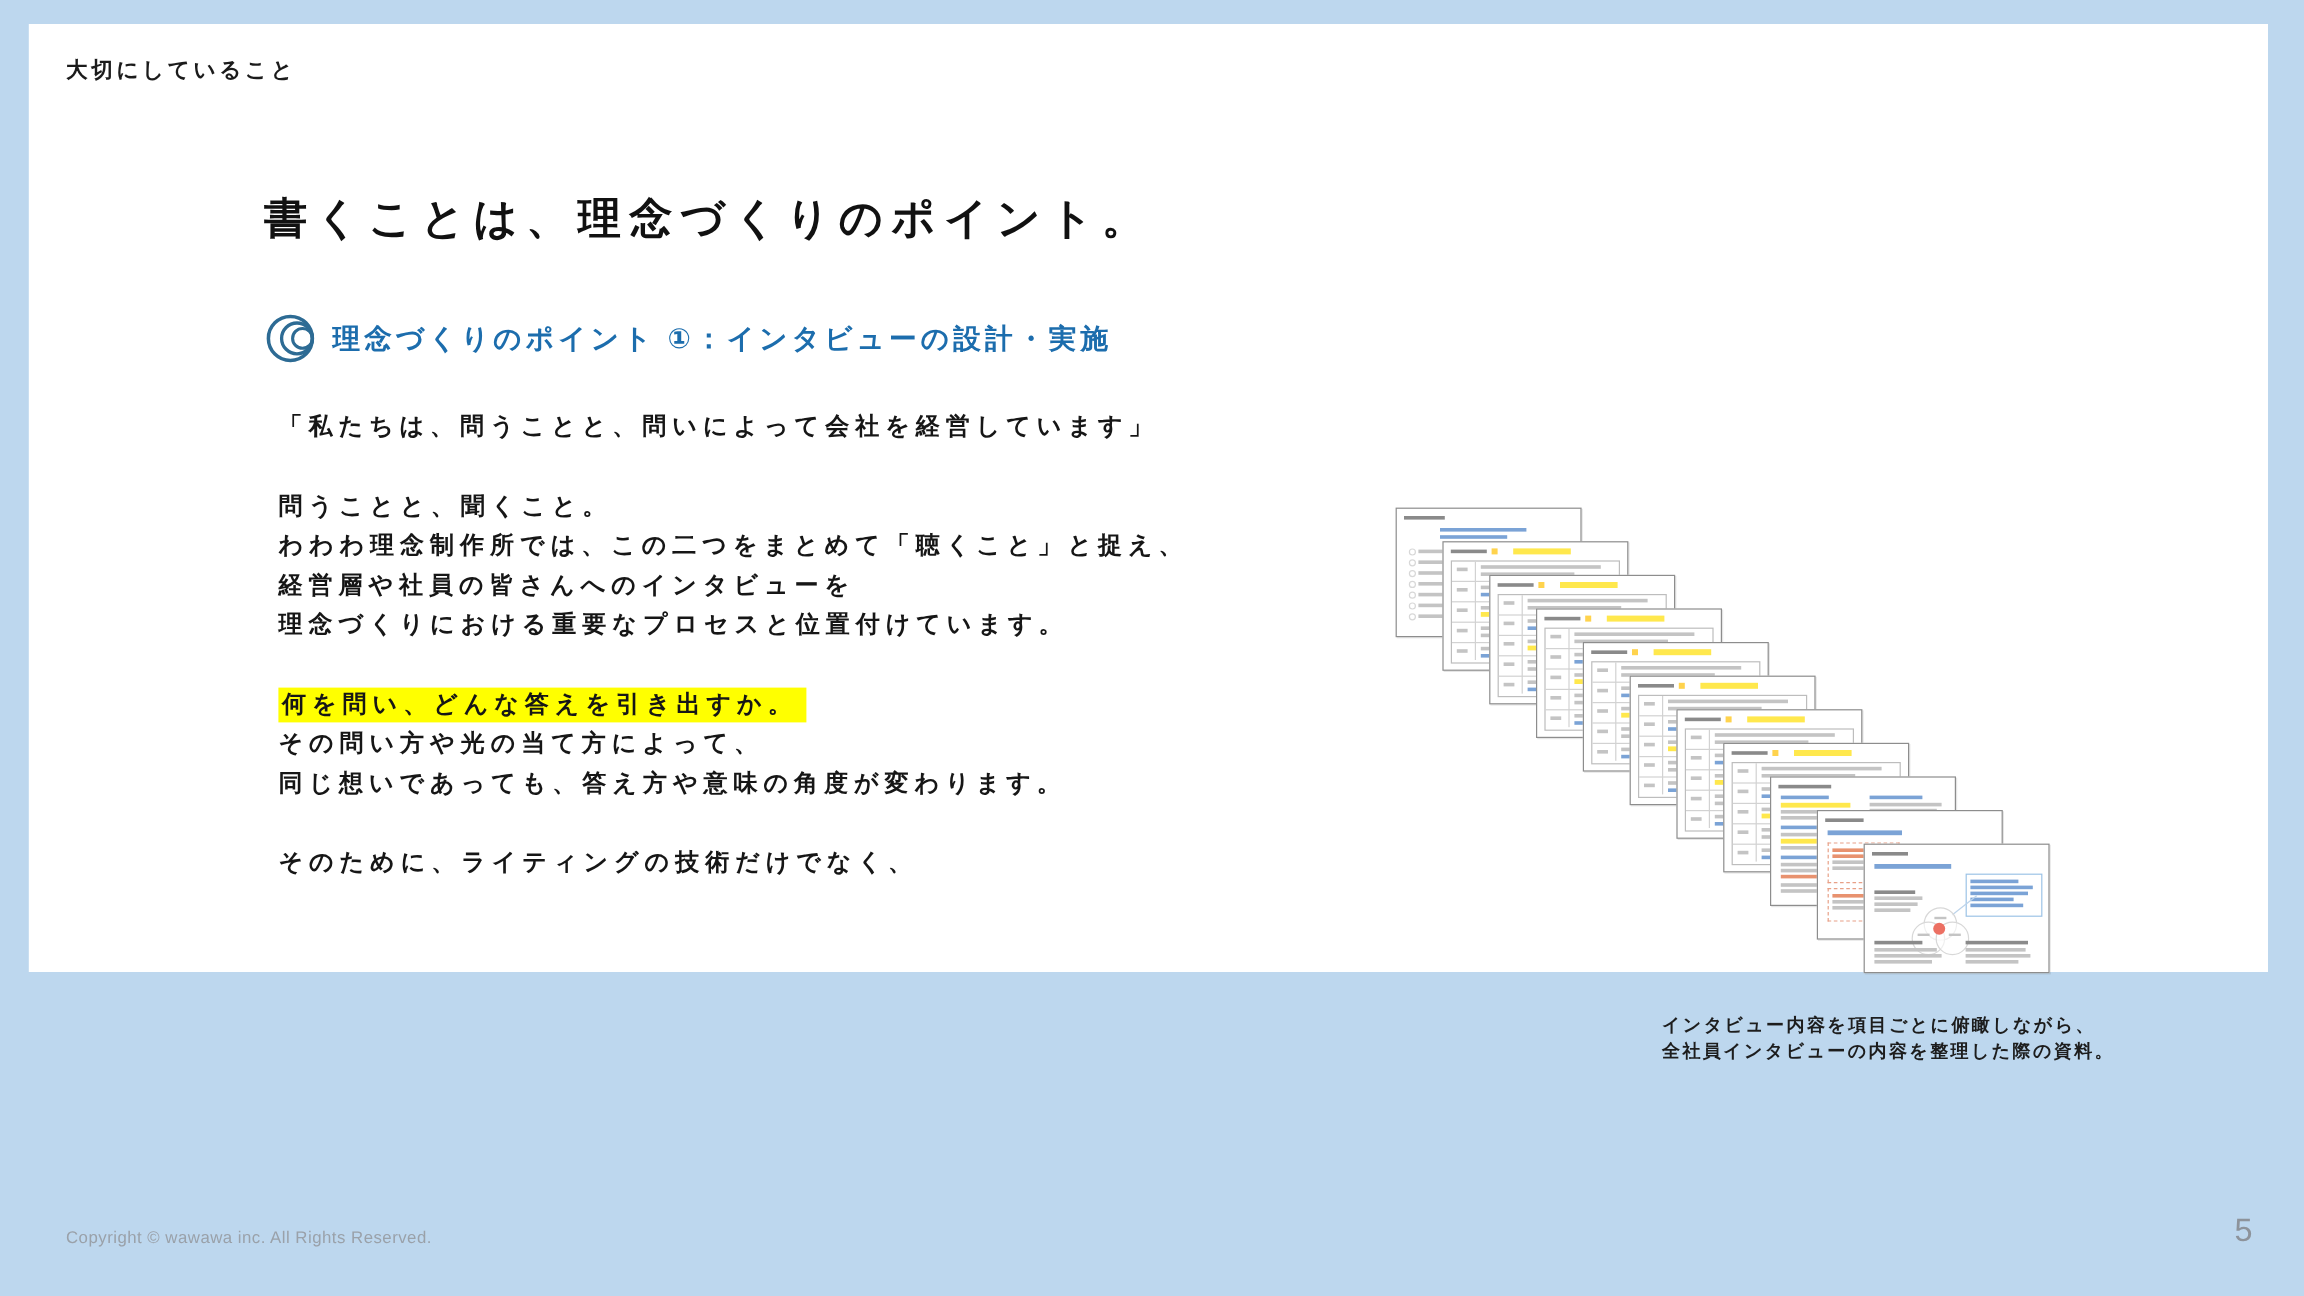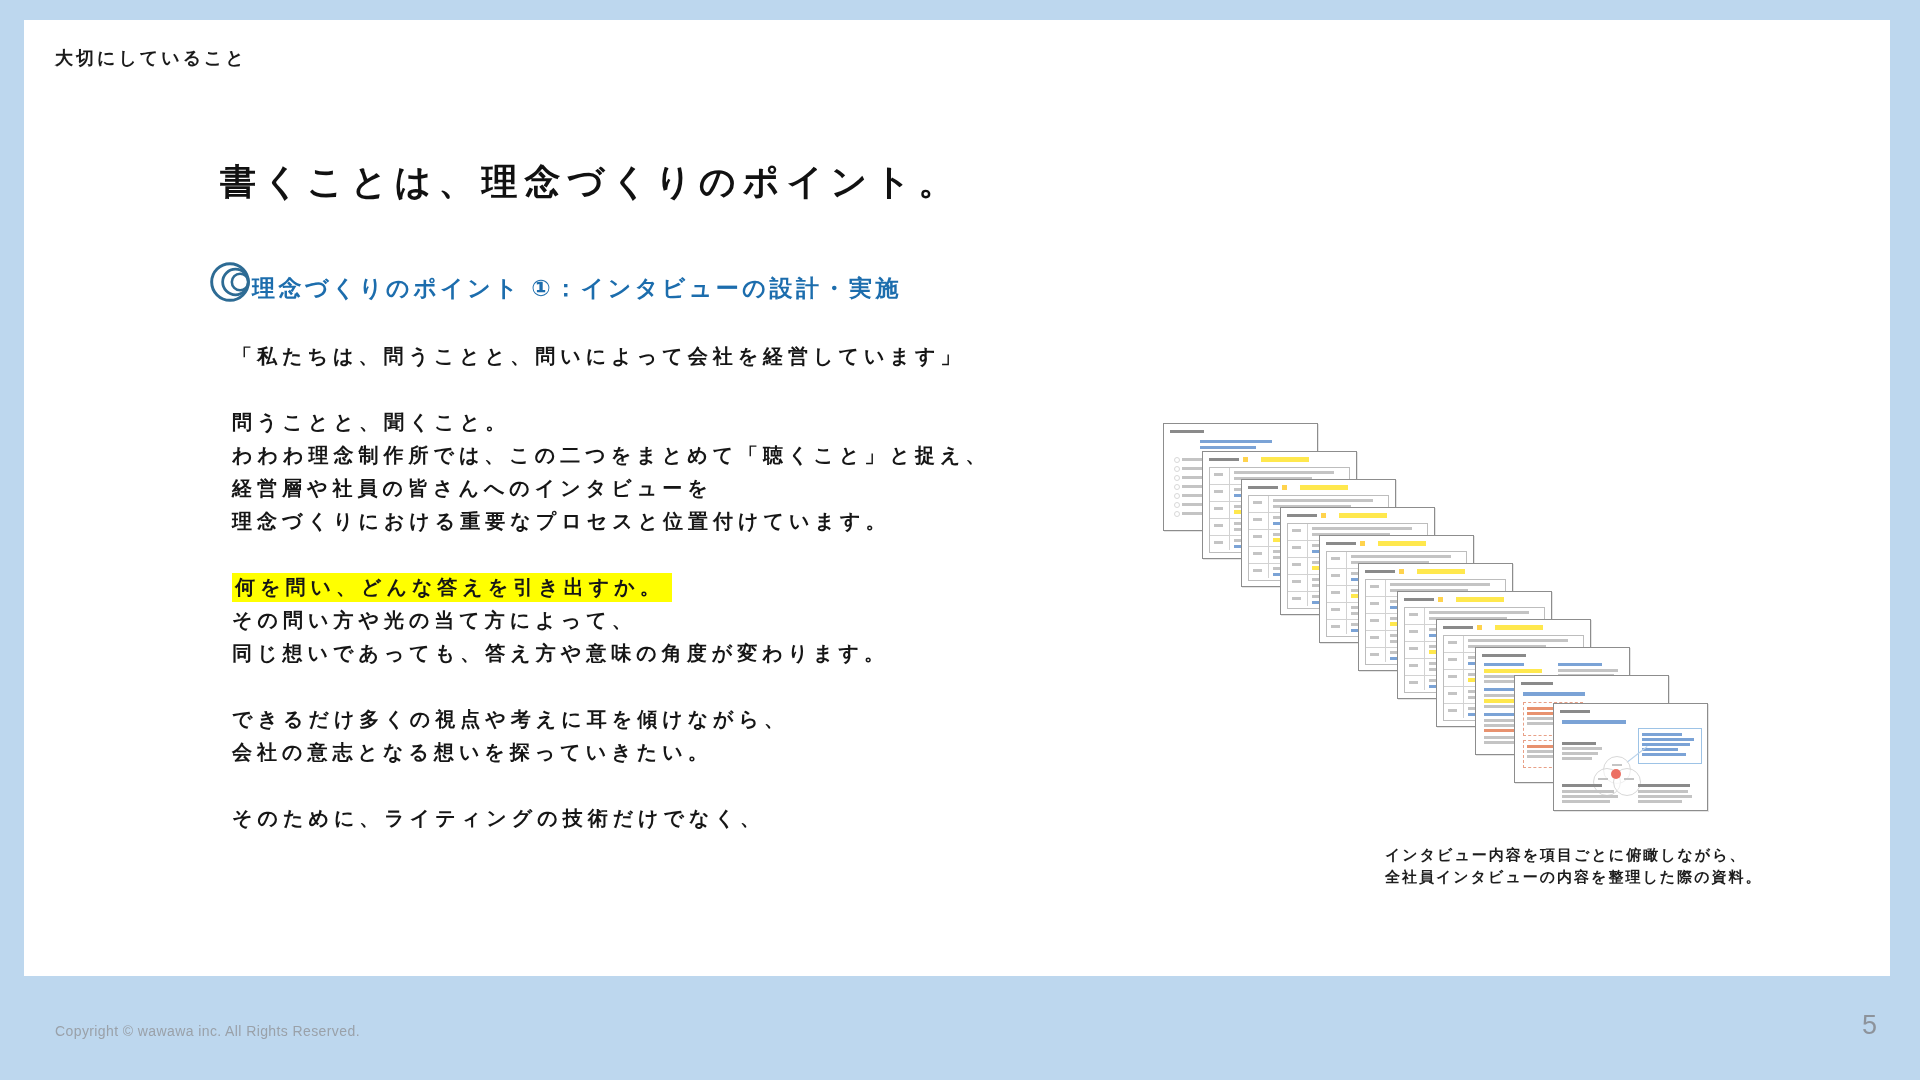--- a/index.html
+++ b/index.html
@@ -1,27 +1,27 @@
 <!DOCTYPE html>
 <html><head>
 <meta charset="utf-8">
 <style>
   html,body{margin:0;padding:0}
   body{
     width:1920px;height:1080px;overflow:hidden;position:relative;
     background:#bdd7ee;
     font-family:"Liberation Sans","DejaVu Sans",sans-serif;
   }
-  .slide{position:absolute;left:24px;top:20px;width:1866px;height:956px;background:#ffffff}
+  .slide{position:absolute;left:24px;top:20px;width:1866px;height:790px;background:#ffffff}
 
   .eyebrow{position:absolute;left:31px;top:26px;font-size:18px;font-weight:700;letter-spacing:3px;color:#1b1b1b}
 
   .title{position:absolute;left:196px;top:138px;margin:0;font-size:36px;font-weight:700;letter-spacing:7px;color:#111}
 
-  .section{position:absolute;left:184px;top:240px;display:flex;align-items:flex-end;gap:0}
+  .section{position:absolute;left:196px;top:240px;display:flex;align-items:center;gap:13px}
   .section .txt{font-size:23px;font-weight:700;letter-spacing:3.5px;color:#1c6dad;white-space:nowrap}
 
   .bodytext{position:absolute;left:208px;top:320px;font-size:20px;font-weight:700;letter-spacing:5px;color:#161616}
   .para{margin:0 0 33px 0}
   .para:last-child{margin-bottom:0}
   .line{height:33px;line-height:33px;white-space:nowrap}
   .hl{background:#ffff00;padding:3px 7px 4px 3px}
 
   
   .stack{position:absolute;left:1139px;top:403px;width:546px;height:390px}
@@ -74,24 +74,20 @@
     <div class="para">
       <div class="line"><span>問うことと、聞くこと。</span></div>
       <div class="line"><span>わわわ理念制作所では、この二つをまとめて「聴くこと」と捉え、</span></div>
       <div class="line"><span>経営層や社員の皆さんへのインタビューを</span></div>
       <div class="line"><span>理念づくりにおける重要なプロセスと位置付けています。</span></div>
     </div>
     <div class="para">
       <div class="line"><span class="hl">何を問い、どんな答えを引き出すか。</span></div>
       <div class="line"><span>その問い方や光の当て方によって、</span></div>
       <div class="line"><span>同じ想いであっても、答え方や意味の角度が変わります。</span></div>
-    </div>
-    <div class="para">
-      <div class="line"><span>できるだけ多くの視点や考えに耳を傾けながら、</span></div>
-      <div class="line"><span>会社の意志となる想いを探っていきたい。</span></div>
     </div>
     <div class="para">
       <div class="line"><span>そのために、ライティングの技術だけでなく、</span></div>
     </div>
   </div>
 
   <div class="stack">
       <div class="page" style="left: 0px; top: 0px; z-index: 1;">
         <div class="t lnD" style="left: 6px; top: 6px; width: 34px; height: 3px;"></div>
         <div class="t bl" style="left: 36px; top: 16px; width: 72px; height: 3px;"></div>

